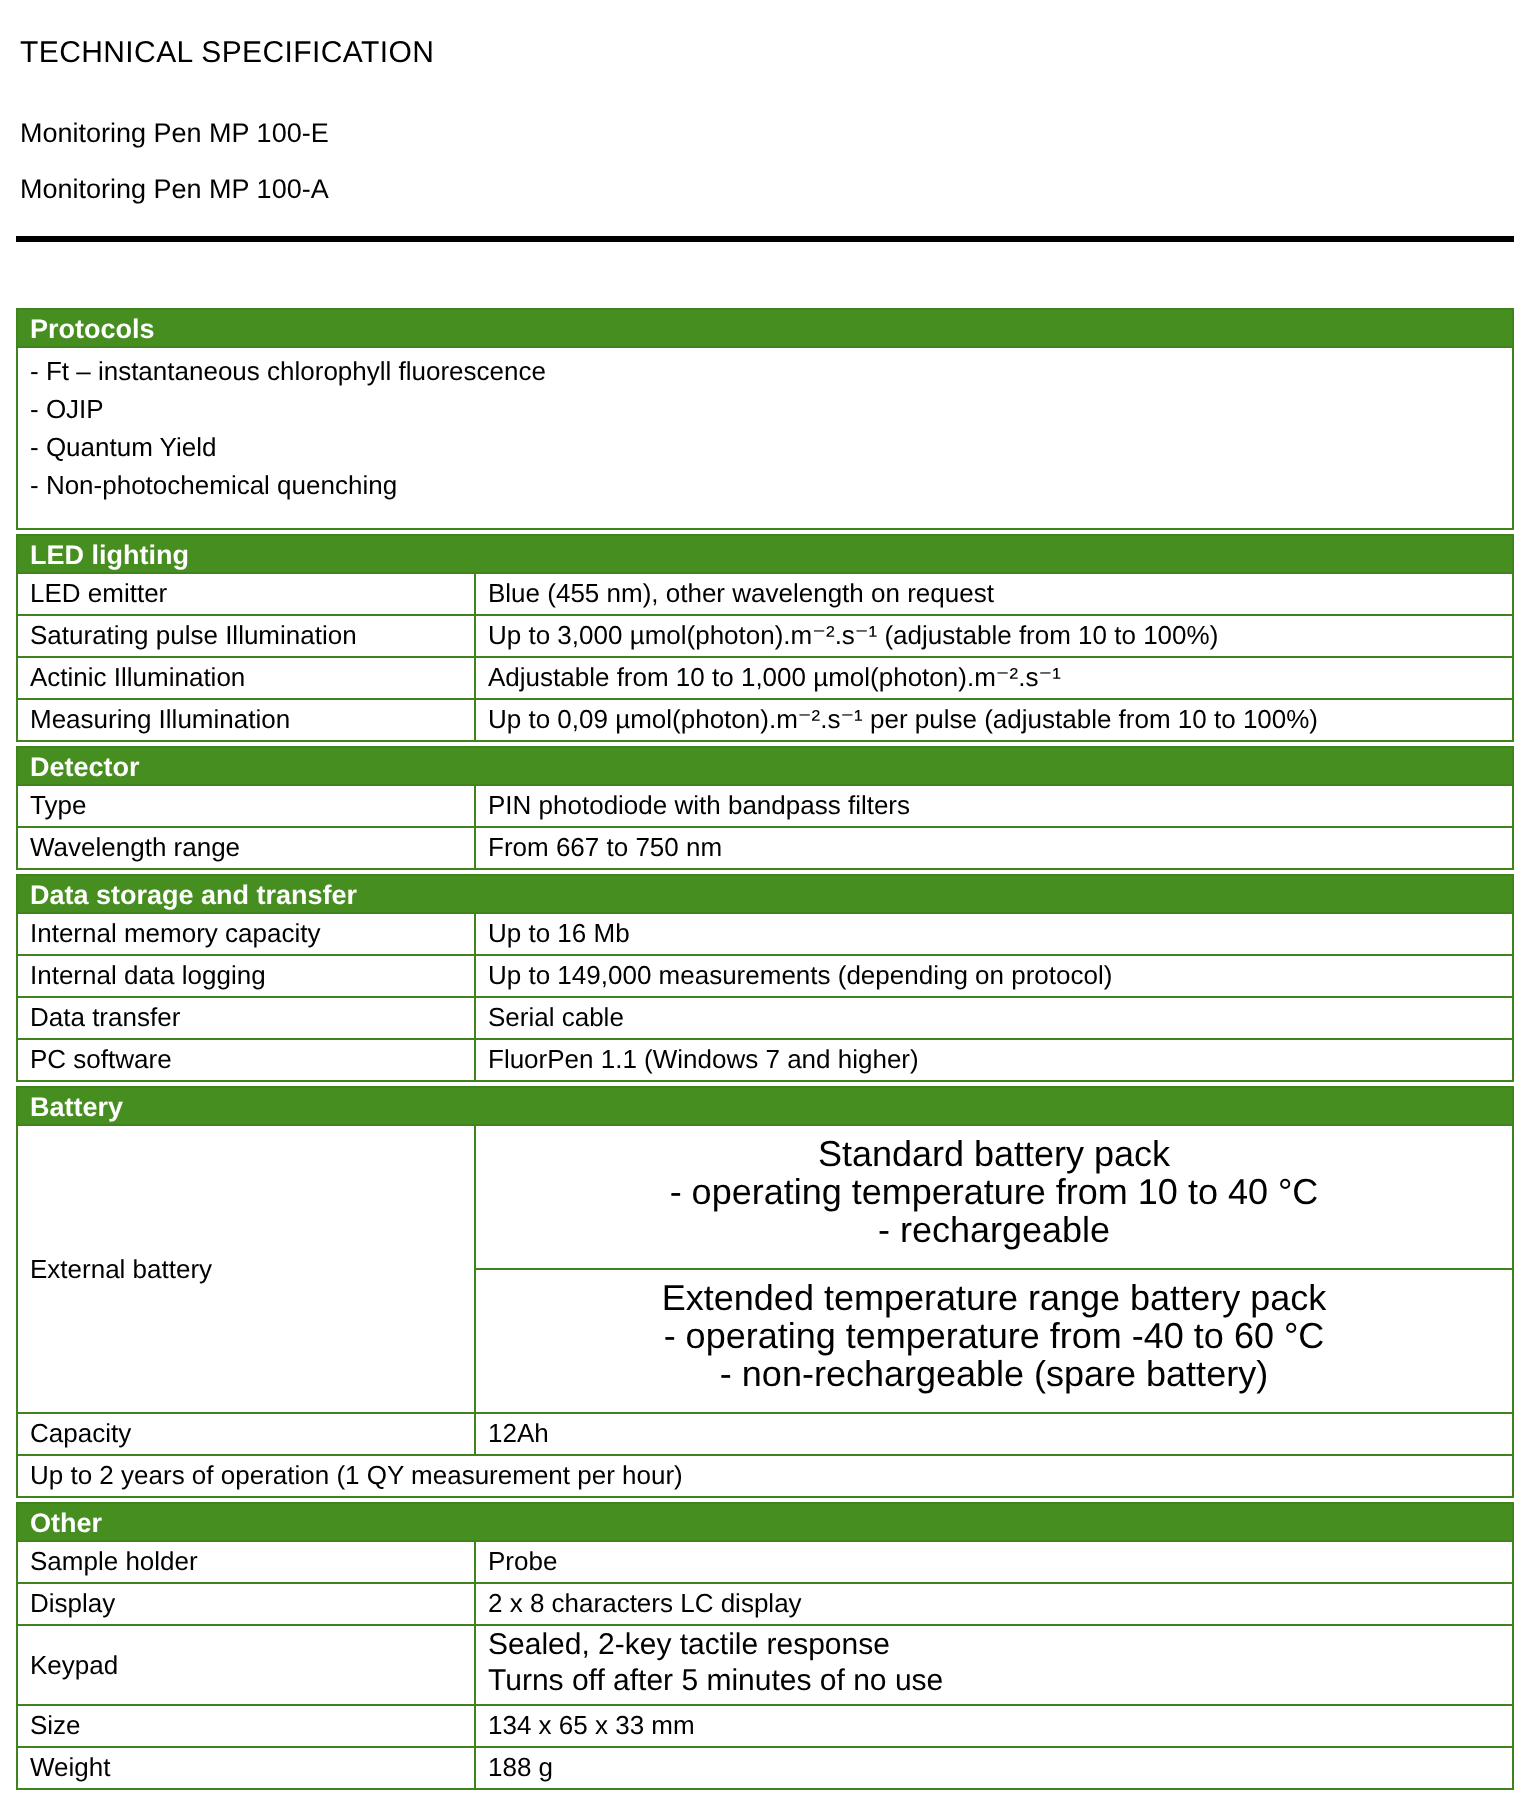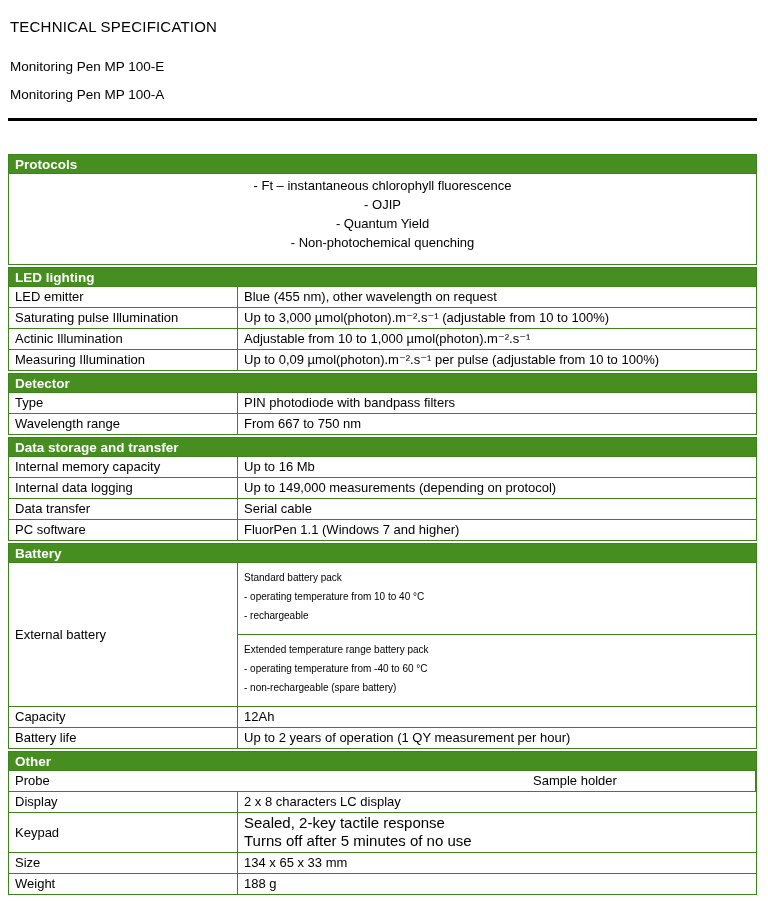--- a/index.html
+++ b/index.html
@@ -32,25 +32,25 @@
 
   .row{display:flex;align-items:stretch;}
   .row + .row{border-top:1px solid var(--border);}
   .cell{font-size:13px;line-height:18px;padding:1px 6px;}
   .label{
     flex:0 0 229px;border-right:1px solid var(--border);
     display:flex;align-items:center;
   }
   .value{flex:1;}
 
-  .protocols-body{padding:2px 6px 12px 6px;text-align:center;}
+  .protocols-body{padding:2px 6px 12px 6px;}
   .proto-item{font-size:13px;line-height:19px;}
 
   .ext-values{flex:1;display:flex;flex-direction:column;}
-  .ext-cell{padding:5px 6px 9px 6px;font-size:10px;line-height:19px;}
+  .ext-cell{padding:5px 6px 9px 6px;font-size:18px;line-height:19px;text-align:center;}
   .ext-cell + .ext-cell{border-top:1px solid var(--border);}
 
   .multiline div{font-size:15px;line-height:18px;}
   .value.multiline{padding:1px 6px 2px 6px;}
 </style>
 </head>
 <body>
 
 <div class="page">
 
@@ -143,32 +143,31 @@
             <div>- operating temperature from -40 to 60 °C</div>
             <div>- non-rechargeable (spare battery)</div>
           </div>
         </div>
       </div>
       <div class="row">
         <div class="cell label">Capacity</div>
         <div class="cell value">12Ah</div>
       </div>
       <div class="row">
-        <div class="cell label">Battery life</div>
         <div class="cell value">Up to 2 years of operation (1 QY measurement per hour)</div>
       </div>
     </div>
   </div>
 
   <div class="sec">
     <div class="sec-header">Other</div>
     <div class="sec-body">
       <div class="row">
+        <div class="cell label">Sample holder</div>
         <div class="cell value">Probe</div>
-        <div class="cell label">Sample holder</div>
       </div>
       <div class="row">
         <div class="cell label">Display</div>
         <div class="cell value">2 x 8 characters LC display</div>
       </div>
       <div class="row">
         <div class="cell label">Keypad</div>
         <div class="cell value multiline">
           <div>Sealed, 2-key tactile response</div>
           <div>Turns off after 5 minutes of no use</div>

